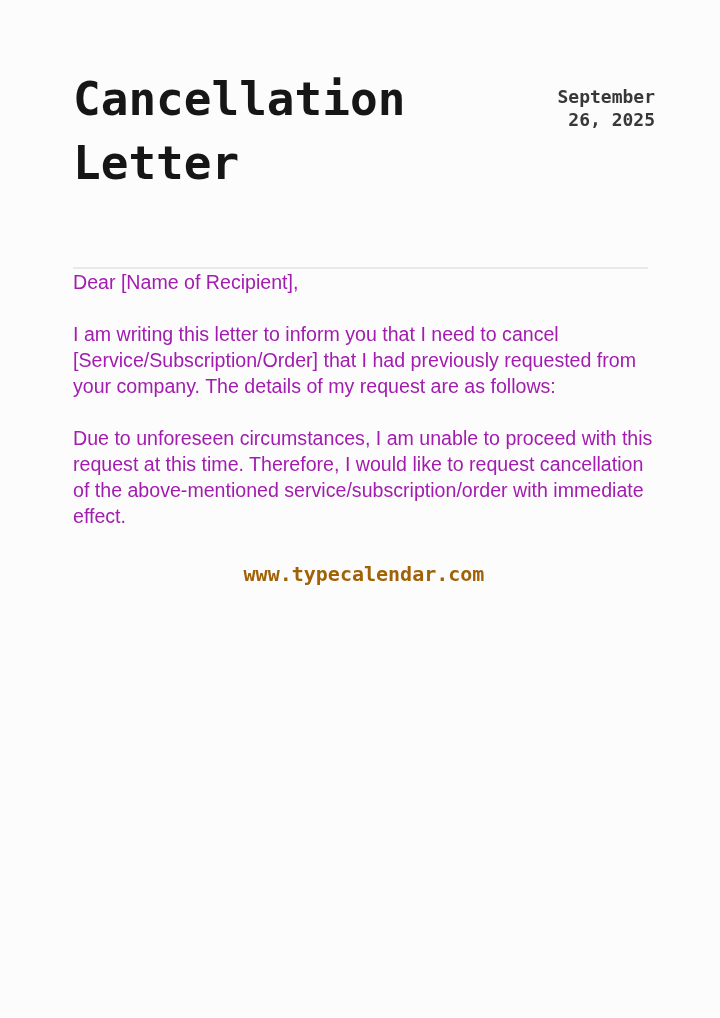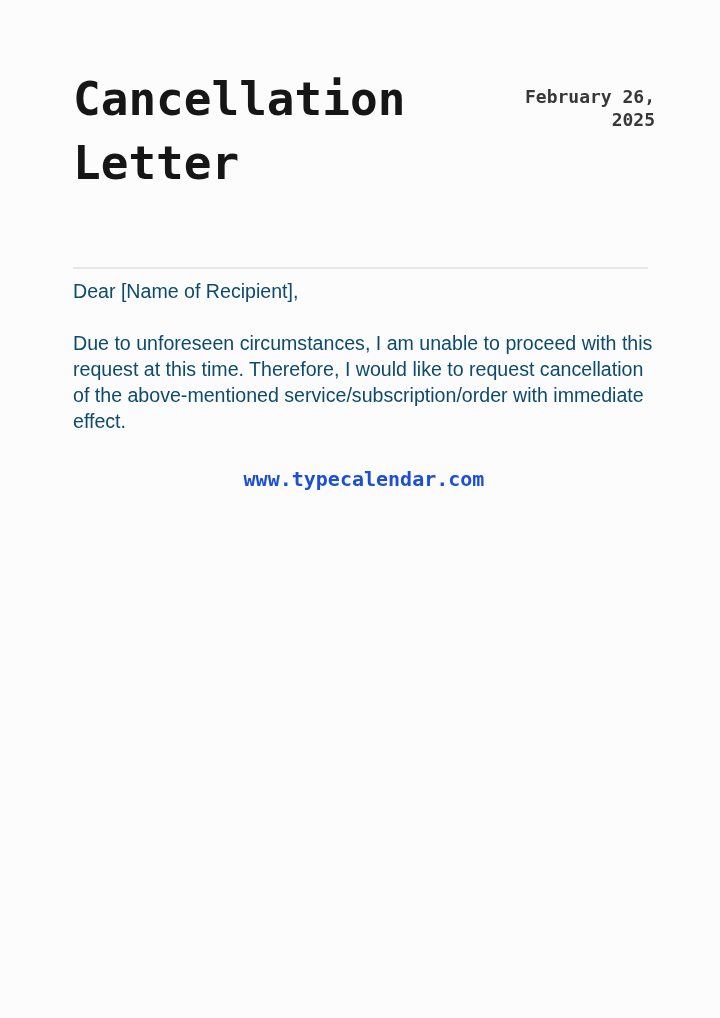--- a/index.html
+++ b/index.html
@@ -47,26 +47,25 @@
   
   .divider {
     border: none;
     border-top: 2px solid #e8e8e8;
     width: 575px;
     margin: 72px 0 0 0;
   }
 
   
   .letter {
-    margin-top: 9px;
     width: 582px;
     font-family: "Liberation Sans", sans-serif;
     font-size: 19.6px;
     line-height: 26px;
-    color: #0c4a6e;
+    color: #a21caf;
   }
   .letter p { margin: 26px 0 0 0; }
   .letter p:first-child { margin-top: 0; }
 
   .details-list {
     margin: 26px 0 0 0;
     padding: 0 0 0 14px;
     list-style: none;
   }
   .details-list li {
@@ -83,39 +82,40 @@
   }
 
   
   .footer {
     margin-top: 32px;
     text-align: center;
     font-family: "DejaVu Sans Mono", monospace;
     font-weight: bold;
     font-size: 20px;
     line-height: 26px;
-    color: #1d4ed8;
+    color: #a16207;
   }
 </style>
 </head>
 <body>
 
 <div class="page">
 
   <div class="header">
     <h1 class="title">Cancellation Letter</h1>
-    <div class="date">February 26, 2025</div>
+    <div class="date">September 26, 2025</div>
   </div>
 
   <hr class="divider">
 
   <div class="letter">
 
     <p>Dear [Name of Recipient],</p>
 
+    <p>I am writing this letter to inform you that I need to cancel [Service/Subscription/Order] that I had previously requested from your company. The details of my request are as follows:</p>
 
 
     <p>Due to unforeseen circumstances, I am unable to proceed with this request at this time. Therefore, I would like to request cancellation of the above-mentioned service/subscription/order with immediate effect.</p>
 
 
 
     <p class="closing">
       </p>
     <p></p>
 

